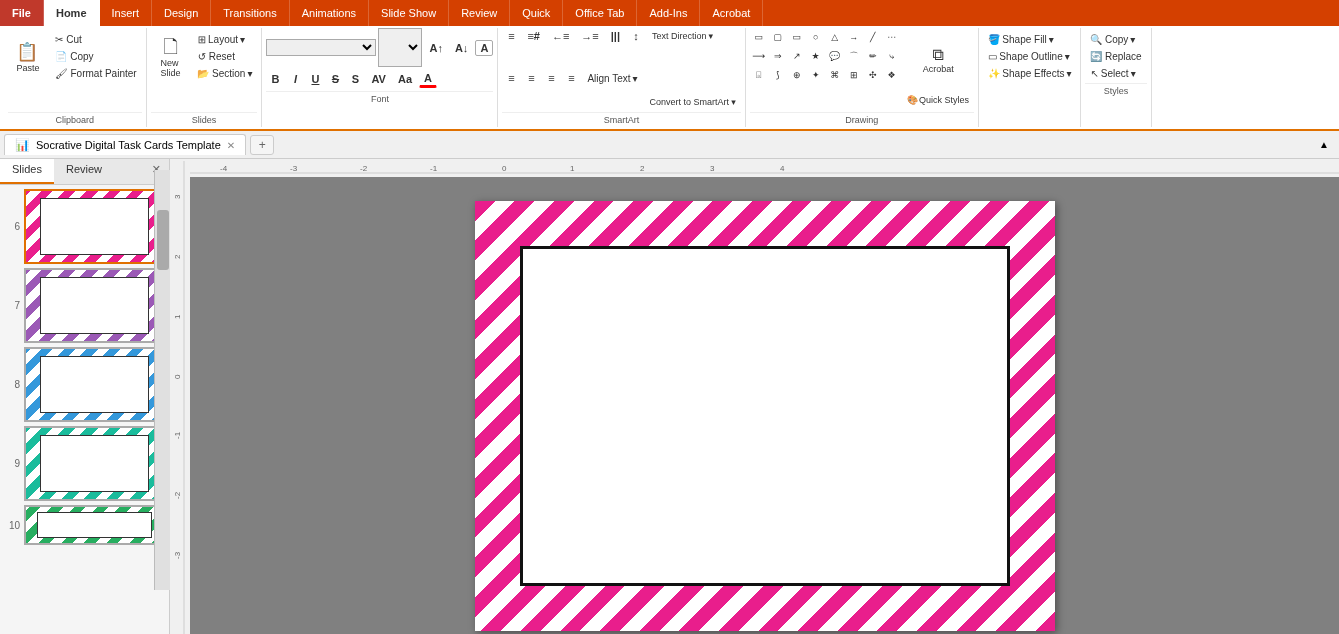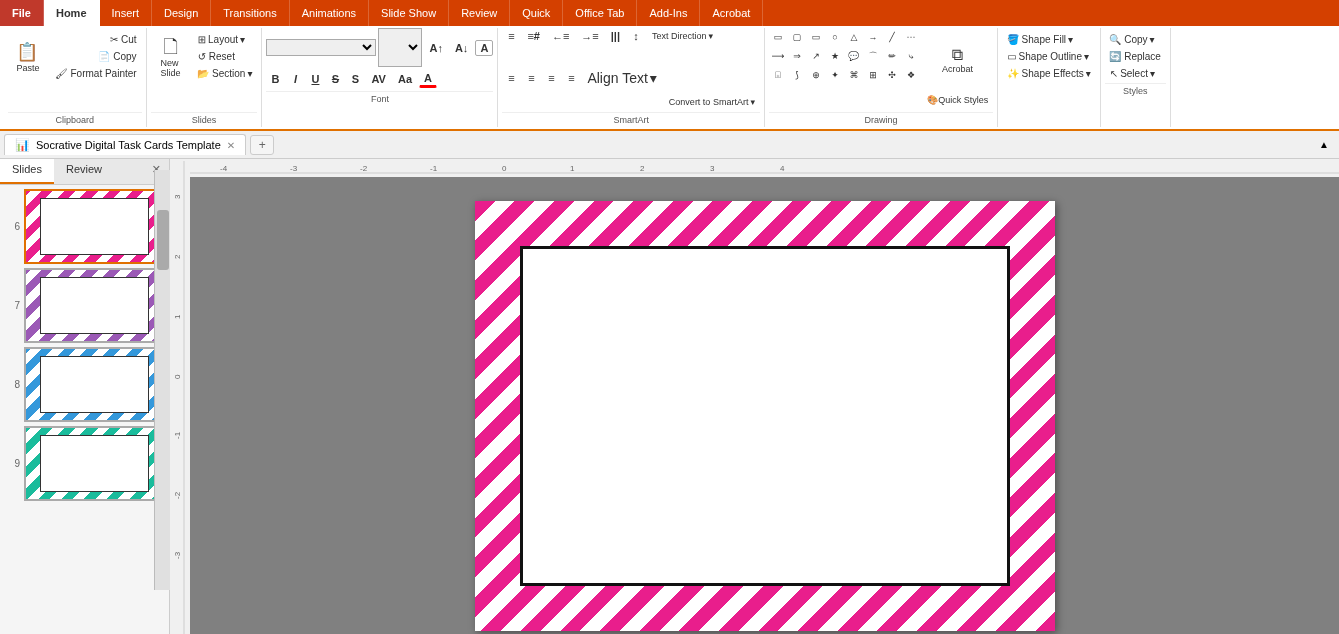--- a/index.html
+++ b/index.html
@@ -469,21 +469,21 @@
 </div>
 
 <div class="ribbon-content">
 
   <div class="group-wrapper">
     <div class="group-wrapper-content">
       <div class="ribbon-btn large">
         <div class="ribbon-btn-icon">📋</div>
         <div class="ribbon-btn-label">Paste</div>
       </div>
-      <div style="display:flex;flex-direction:column;gap:2px;padding-top:4px;text-align:right;">
+      <div style="display:flex;flex-direction:column;gap:2px;padding-top:4px;">
         <div class="small-btn">✂ <span>Cut</span></div>
         <div class="small-btn">📄 <span>Copy</span></div>
         <div class="small-btn">🖌 <span>Format Painter</span></div>
       </div>
     </div>
     <div class="group-label-bottom">Clipboard</div>
   </div>
 
   <div class="group-wrapper">
     <div class="group-wrapper-content">
@@ -536,21 +536,21 @@
         <div class="format-btn">→≡</div>
         <div class="format-btn">|||</div>
         <div class="format-btn">↕</div>
         <div class="dropdown-btn" style="font-size:9px;"><span>Text Direction</span> ▾</div>
       </div>
       <div class="ribbon-row">
         <div class="format-btn">≡</div>
         <div class="format-btn">≡</div>
         <div class="format-btn">≡</div>
         <div class="format-btn">≡</div>
-        <div class="dropdown-btn" style="font-size:14px;"><span>Align Text</span> ▾</div>
+        <div class="dropdown-btn" style="font-size:10px;"><span>Align Text</span> ▾</div>
         <div class="dropdown-btn" style="font-size:9px;margin-top:48px;"><span>Convert to SmartArt</span> ▾</div>
       </div>
     </div>
     <div class="group-label-bottom">SmartArt</div>
   </div>
 
   <div class="group-wrapper" style="min-width:160px;">
     <div class="group-wrapper-content">
       <div style="display:flex;flex-direction:column;gap:2px;">
         <div class="drawing-grid">
@@ -660,20 +660,27 @@
       </div>
 
       <div class="slide-item">
         <div class="slide-number">9</div>
         <div class="slide-thumb">
           <div class="stripe-teal"></div>
           <div class="thumb-inner"></div>
         </div>
       </div>
 
+      <div class="slide-item">
+        <div class="slide-number">10</div>
+        <div class="slide-thumb" style="height:40px;">
+          <div class="stripe-green"></div>
+          <div style="position:absolute;top:5px;left:8%;right:8%;bottom:5px;background:white;border:1px solid #333;"></div>
+        </div>
+      </div>
 
     </div>
 
     <div class="scrollbar-v" style="position:absolute;left:154px;top:170px;height:420px;">
       <div class="scrollbar-thumb"></div>
     </div>
   </div>
 
   <div class="canvas-area">
 

